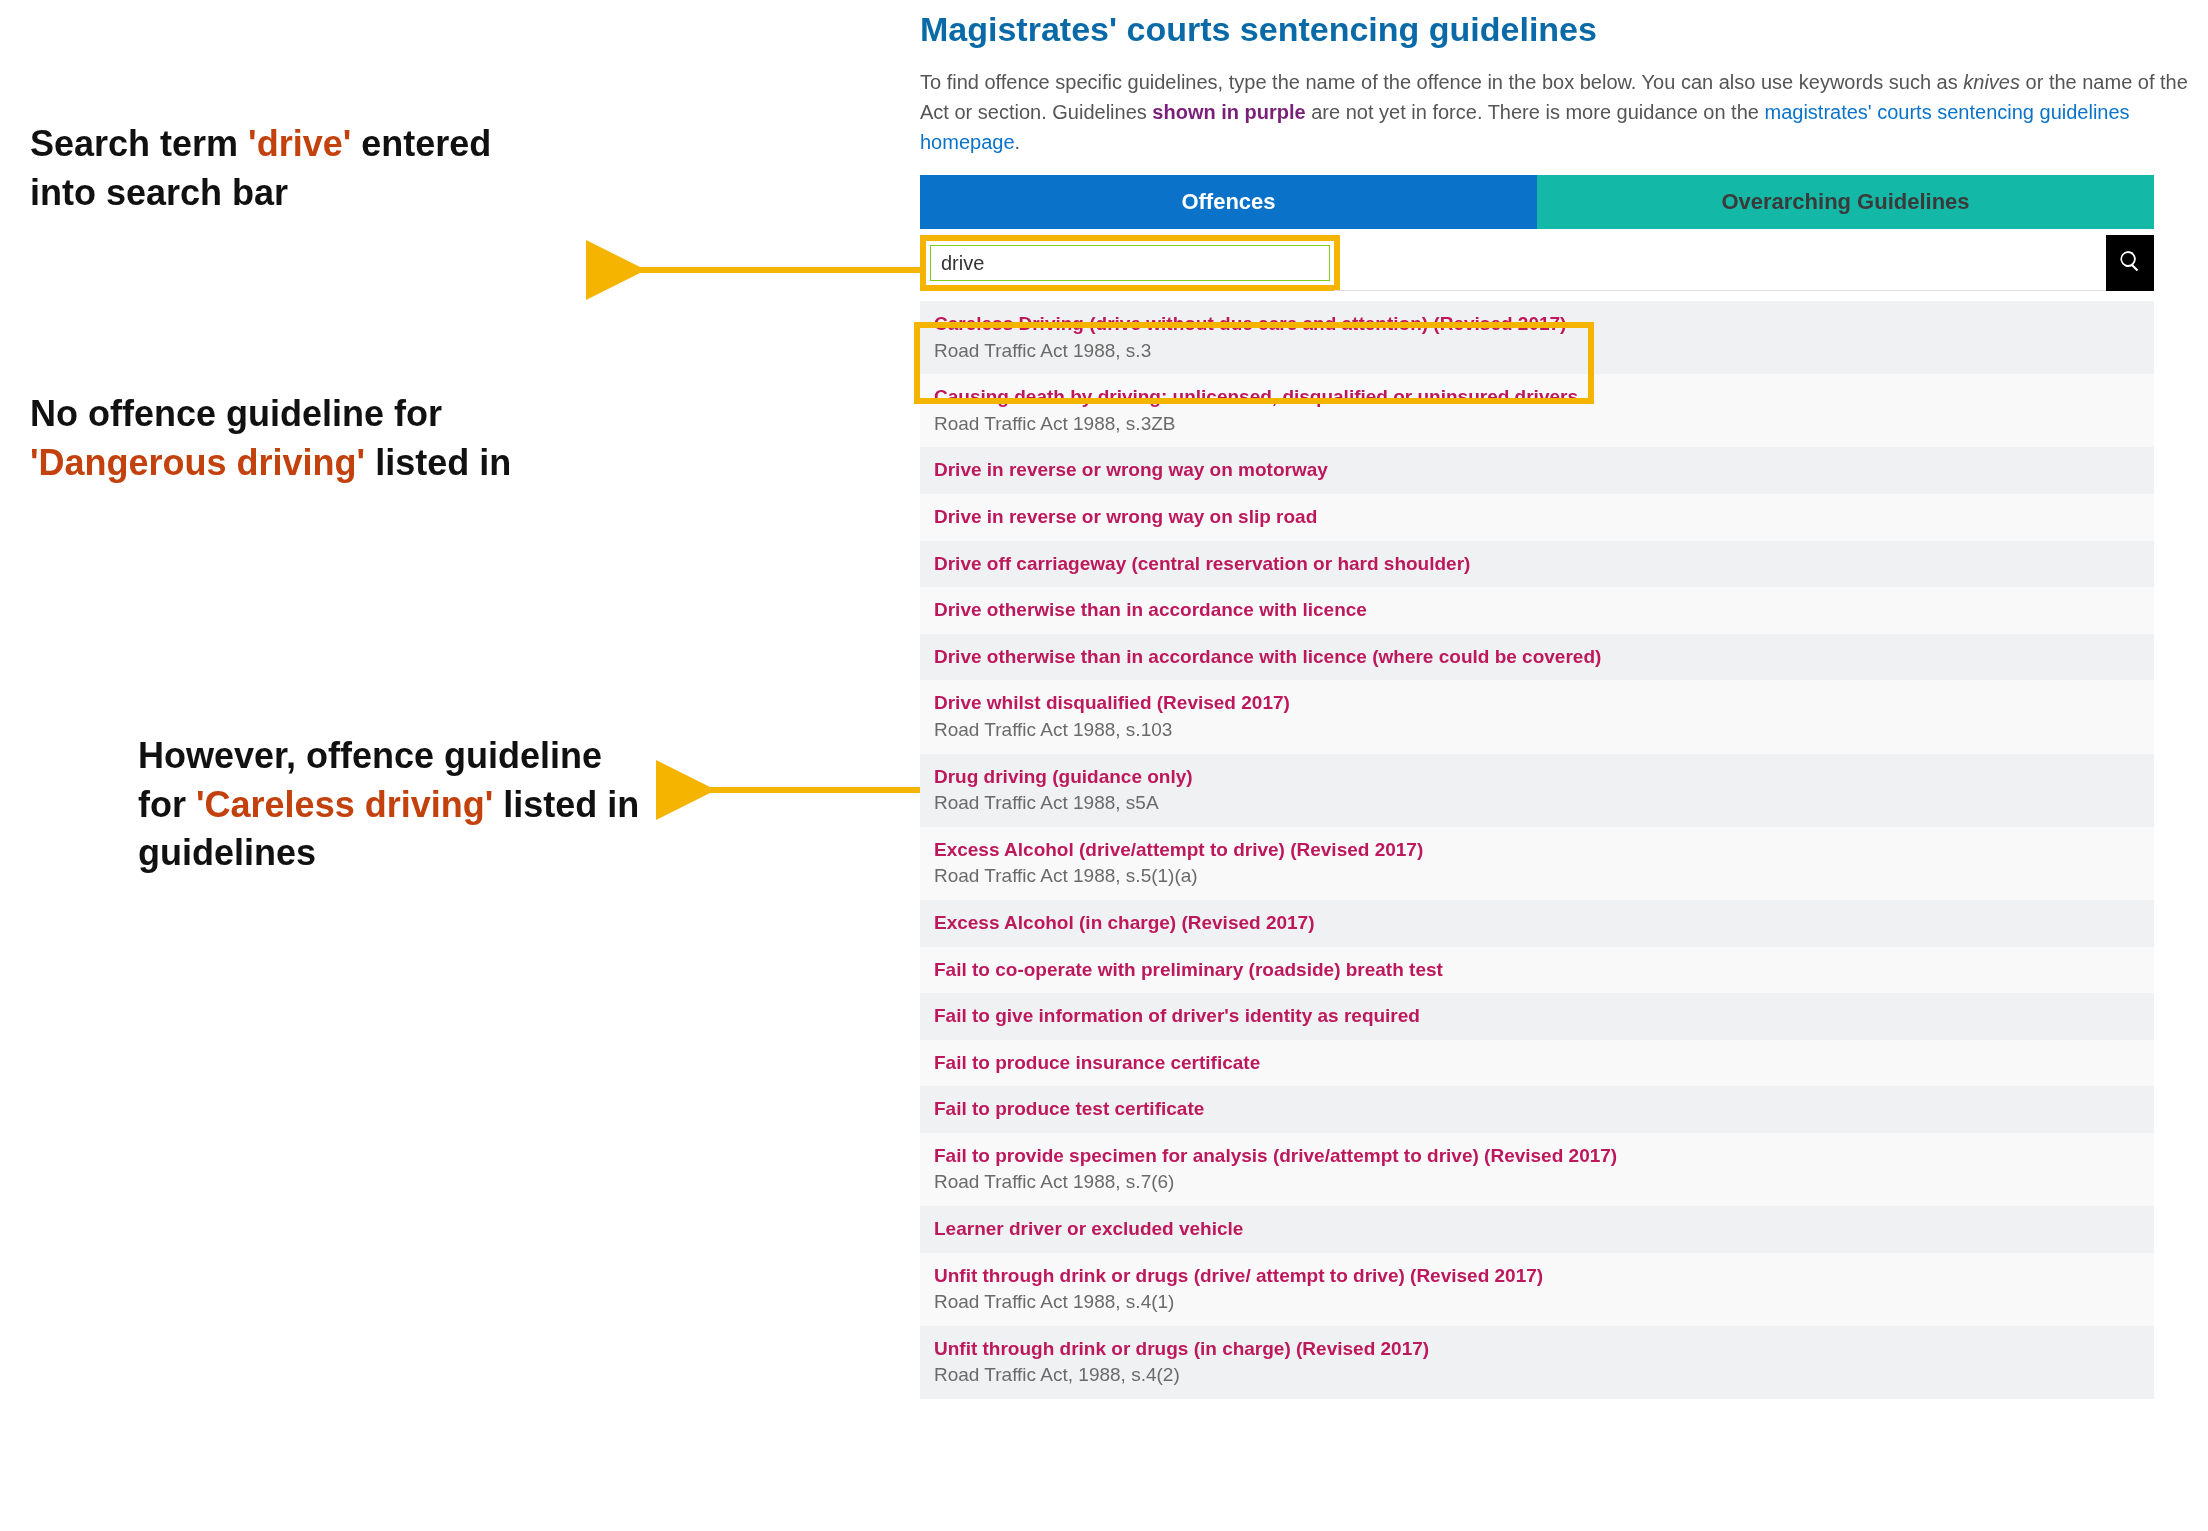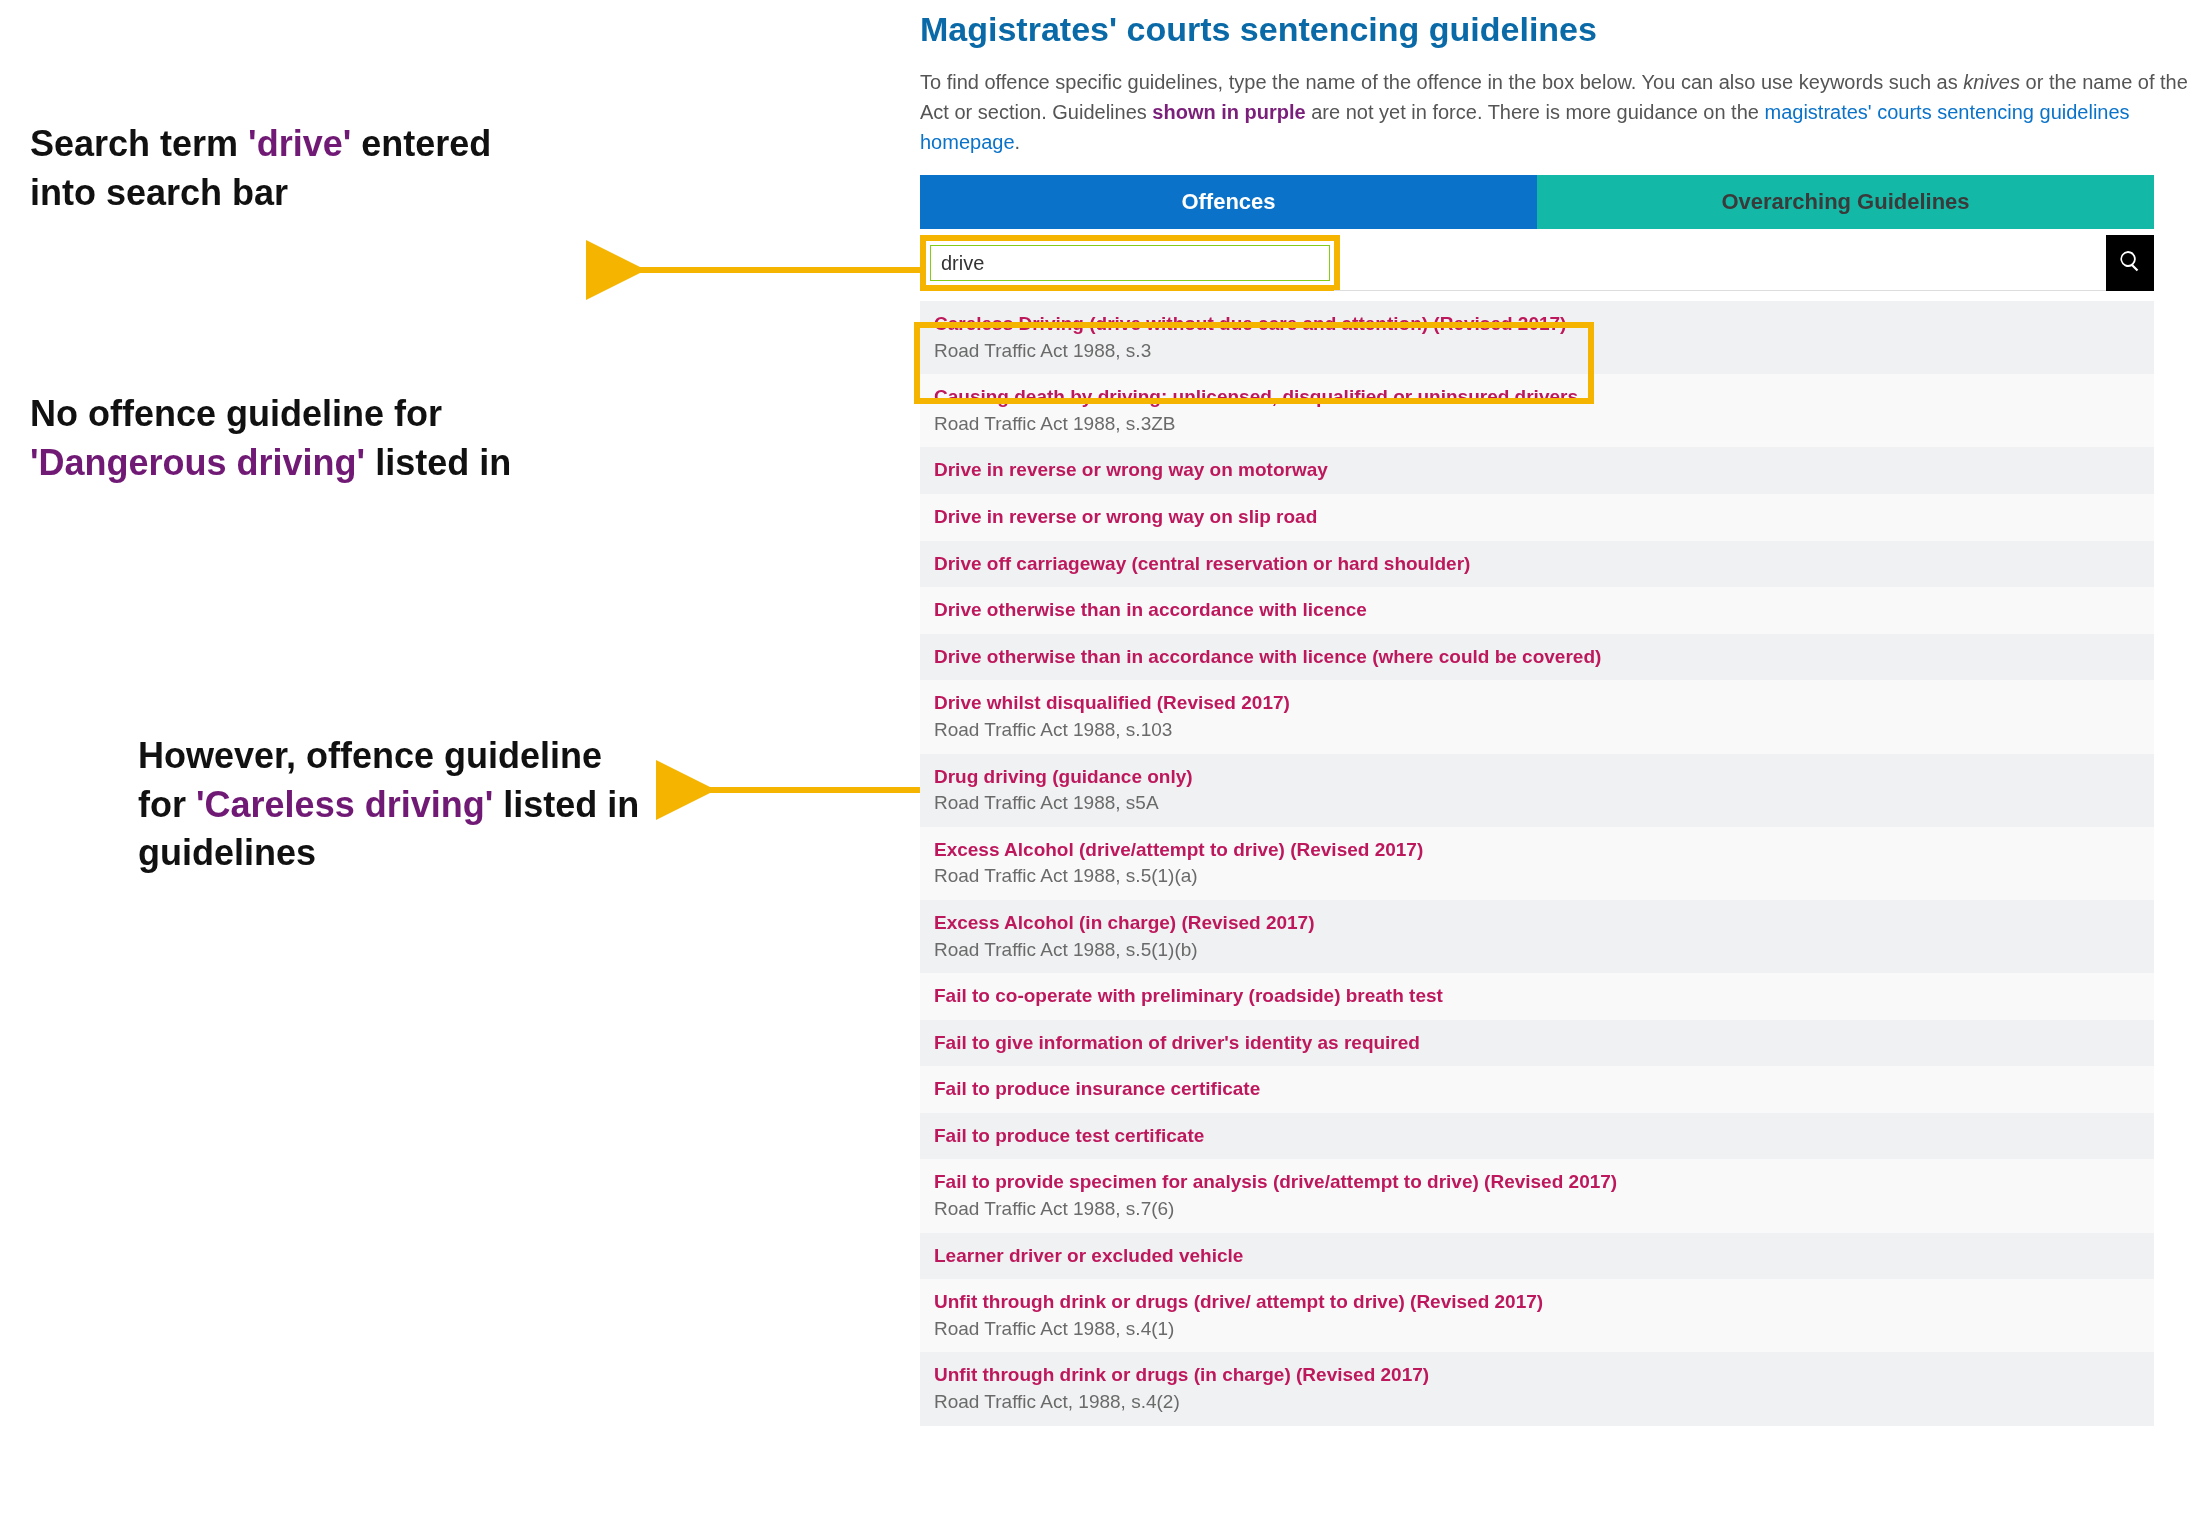--- a/index.html
+++ b/index.html
@@ -11,21 +11,21 @@
     position: relative;
     overflow: hidden;
   }
   .annot {
     position: absolute;
     font-size: 36px;
     font-weight: 700;
     line-height: 1.35;
     color: #111;
   }
-  .annot .hl { color: #701a75; }
+  .annot .hl { color: #c2410c; }
   .arrow {
     position: absolute;
     pointer-events: none;
   }
   .arrow svg { overflow: visible; }
 
   .panel {
     position: absolute;
     left: 920px;
     top: 10px;
@@ -192,21 +192,21 @@
       <div class="result-item"><div class="result-title">Careless Driving (drive without due care and attention) (Revised 2017)</div><div class="result-sub">Road Traffic Act 1988, s.3</div></div>
       <div class="result-item"><div class="result-title">Causing death by driving: unlicensed, disqualified or uninsured drivers</div><div class="result-sub">Road Traffic Act 1988, s.3ZB</div></div>
       <div class="result-item"><div class="result-title">Drive in reverse or wrong way on motorway</div></div>
       <div class="result-item"><div class="result-title">Drive in reverse or wrong way on slip road</div></div>
       <div class="result-item"><div class="result-title">Drive off carriageway (central reservation or hard shoulder)</div></div>
       <div class="result-item"><div class="result-title">Drive otherwise than in accordance with licence</div></div>
       <div class="result-item"><div class="result-title">Drive otherwise than in accordance with licence (where could be covered)</div></div>
       <div class="result-item"><div class="result-title">Drive whilst disqualified (Revised 2017)</div><div class="result-sub">Road Traffic Act 1988, s.103</div></div>
       <div class="result-item"><div class="result-title">Drug driving (guidance only)</div><div class="result-sub">Road Traffic Act 1988, s5A</div></div>
       <div class="result-item"><div class="result-title">Excess Alcohol (drive/attempt to drive) (Revised 2017)</div><div class="result-sub">Road Traffic Act 1988, s.5(1)(a)</div></div>
-      <div class="result-item"><div class="result-title">Excess Alcohol (in charge) (Revised 2017)</div><div class="result-sub">Road Traffic Act 1988, s.5(1)(b)</div></div>
+      <div class="result-item"><div class="result-title">Excess Alcohol (in charge) (Revised 2017)</div></div>
       <div class="result-item"><div class="result-title">Fail to co-operate with preliminary (roadside) breath test</div></div>
       <div class="result-item"><div class="result-title">Fail to give information of driver's identity as required</div></div>
       <div class="result-item"><div class="result-title">Fail to produce insurance certificate</div></div>
       <div class="result-item"><div class="result-title">Fail to produce test certificate</div></div>
       <div class="result-item"><div class="result-title">Fail to provide specimen for analysis (drive/attempt to drive) (Revised 2017)</div><div class="result-sub">Road Traffic Act 1988, s.7(6)</div></div>
       <div class="result-item"><div class="result-title">Learner driver or excluded vehicle</div></div>
       <div class="result-item"><div class="result-title">Unfit through drink or drugs (drive/ attempt to drive) (Revised 2017)</div><div class="result-sub">Road Traffic Act 1988, s.4(1)</div></div>
       <div class="result-item"><div class="result-title">Unfit through drink or drugs (in charge) (Revised 2017)</div><div class="result-sub">Road Traffic Act, 1988, s.4(2)</div></div>
     </div>
 </div>

